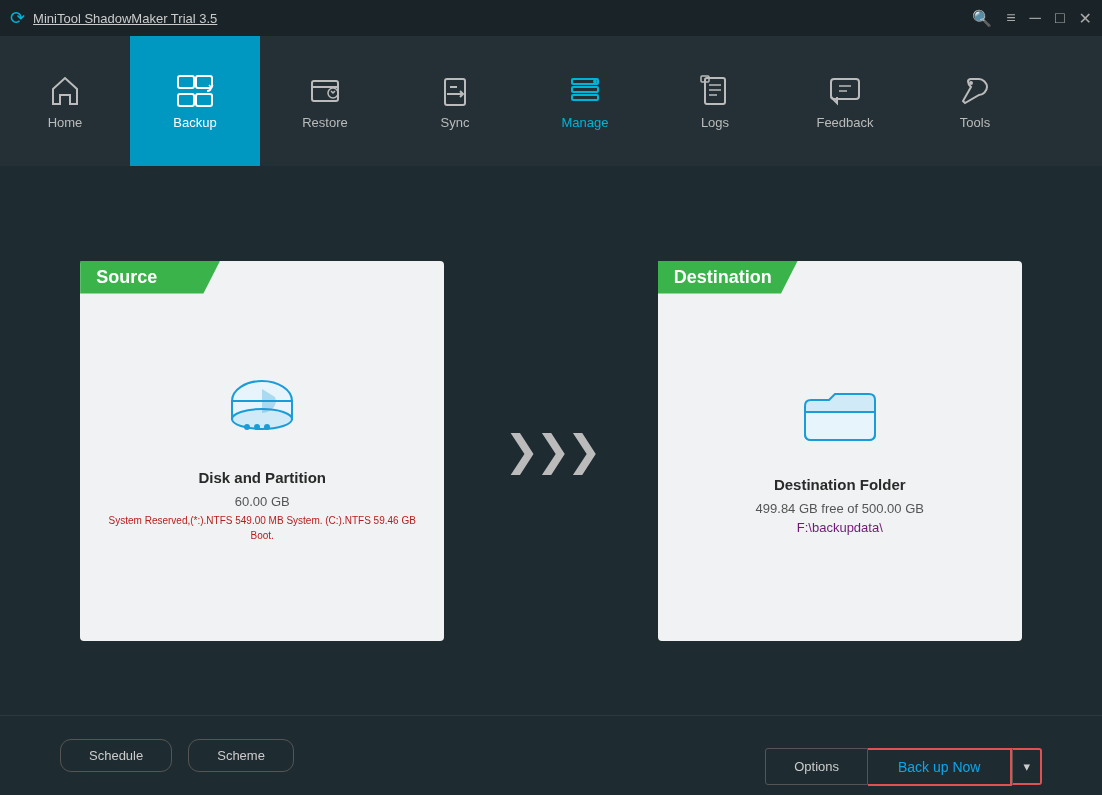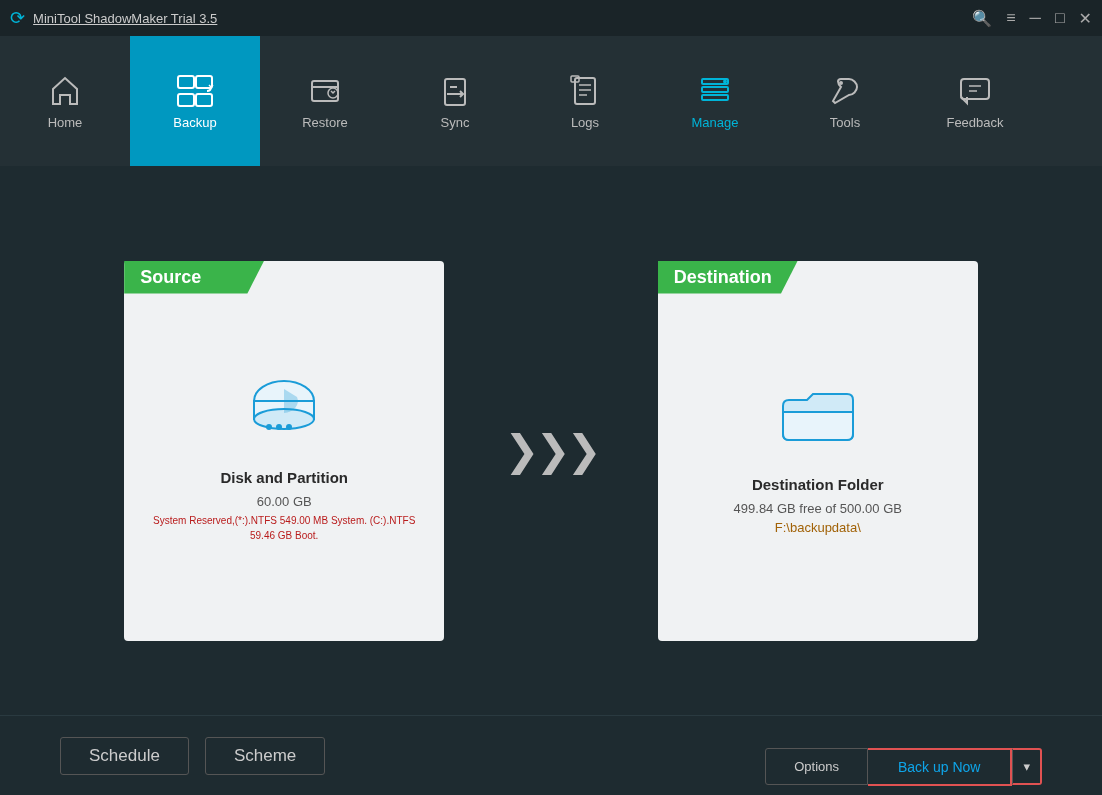--- a/index.html
+++ b/index.html
@@ -81,21 +81,21 @@
       display: flex;
       align-items: center;
       justify-content: center;
       gap: 60px;
     }
 
     
     .card {
       background: #f0f2f3;
       border-radius: 4px;
-      width: 320px;
+      width: 364px;
       height: 380px;
       display: flex;
       flex-direction: column;
       align-items: center;
       justify-content: center;
       padding: 20px;
       position: relative;
       cursor: pointer;
     }
     .card-header {
@@ -127,21 +127,21 @@
       text-align: center;
       margin-bottom: 4px;
     }
     .card-detail {
       color: #b91c1c;
       font-size: 10px;
       text-align: center;
       line-height: 1.5;
     }
     .card-link {
-      color: #a16207;
+      color: #701a75;
       font-size: 13px;
       text-align: center;
     }
 
     
     .arrow-area {
       display: flex;
       align-items: center;
       justify-content: center;
       flex-shrink: 0;
@@ -159,22 +159,22 @@
     }
     .bottom-left {
       display: flex;
       gap: 16px;
     }
     .btn-outline {
       background: transparent;
       border: 1px solid #555;
       color: #ccc;
       padding: 8px 28px;
-      font-size: 17px;
-      border-radius: 3px;
+      font-size: 13px;
+      border-radius: 11px;
       cursor: pointer;
     }
     .bottom-right {
       display: flex;
       gap: 0;
       align-items: center;
       margin-top: 22px;
     }
     .btn-options {
       background: transparent;
@@ -271,64 +271,64 @@
         <path d="M23 18 L26 21 L23 24" stroke="#bbb" stroke-width="2" fill="none"></path>
         <path d="M10 21 L26 21" stroke="#bbb" stroke-width="2"></path>
       </svg>
     </span>
     <span class="nav-label">Sync</span>
   </div>
 
   <div class="nav-item">
     <span class="nav-icon">
       <svg width="36" height="36" viewBox="0 0 36 36" fill="none">
+        <rect x="5" y="6" width="26" height="5" rx="1" stroke="#00b4d8" stroke-width="2" fill="none"></rect>
+        <rect x="5" y="14" width="26" height="5" rx="1" stroke="#00b4d8" stroke-width="2" fill="none"></rect>
+        <rect x="5" y="22" width="26" height="5" rx="1" stroke="#00b4d8" stroke-width="2" fill="none"></rect>
+        <circle cx="28" cy="8.5" r="2" fill="#00b4d8"></circle>
+      </svg>
+    </span>
+    <span class="nav-label" style="color:#00b4d8;">Manage</span>
+  </div>
+
+  <div class="nav-item">
+    <span class="nav-icon">
+      <svg width="36" height="36" viewBox="0 0 36 36" fill="none">
         <rect x="8" y="5" width="20" height="26" rx="2" stroke="#bbb" stroke-width="2" fill="none"></rect>
         <path d="M12 12 L24 12" stroke="#bbb" stroke-width="1.5"></path>
         <path d="M12 17 L24 17" stroke="#bbb" stroke-width="1.5"></path>
         <path d="M12 22 L20 22" stroke="#bbb" stroke-width="1.5"></path>
         <rect x="4" y="3" width="8" height="6" rx="1" stroke="#bbb" stroke-width="1.5" fill="none"></rect>
       </svg>
     </span>
     <span class="nav-label">Logs</span>
   </div>
 
   <div class="nav-item">
     <span class="nav-icon">
       <svg width="36" height="36" viewBox="0 0 36 36" fill="none">
-        <rect x="5" y="6" width="26" height="5" rx="1" stroke="#00b4d8" stroke-width="2" fill="none"></rect>
-        <rect x="5" y="14" width="26" height="5" rx="1" stroke="#00b4d8" stroke-width="2" fill="none"></rect>
-        <rect x="5" y="22" width="26" height="5" rx="1" stroke="#00b4d8" stroke-width="2" fill="none"></rect>
-        <circle cx="28" cy="8.5" r="2" fill="#00b4d8"></circle>
-      </svg>
-    </span>
-    <span class="nav-label" style="color:#00b4d8;">Manage</span>
-  </div>
-
-  <div class="nav-item">
-    <span class="nav-icon">
-      <svg width="36" height="36" viewBox="0 0 36 36" fill="none">
-        <path d="M22 6 C26 6 30 10 30 14 C30 18 26 22 22 22 L8 30 L6 28 L14 14 C10 10 10 6 14 6 Z" stroke="#bbb" stroke-width="2" fill="none"></path>
-        <circle cx="14" cy="10" r="2" fill="#bbb"></circle>
-      </svg>
-    </span>
-    <span class="nav-label">Tools</span>
-  </div>
-
-  <div class="nav-item">
-    <span class="nav-icon">
-      <svg width="36" height="36" viewBox="0 0 36 36" fill="none">
         <rect x="4" y="6" width="28" height="20" rx="3" stroke="#bbb" stroke-width="2" fill="none"></rect>
         <path d="M4 24 L10 30 L10 24" stroke="#bbb" stroke-width="2" fill="none"></path>
         <path d="M12 13 L24 13" stroke="#bbb" stroke-width="1.5"></path>
         <path d="M12 18 L20 18" stroke="#bbb" stroke-width="1.5"></path>
       </svg>
     </span>
     <span class="nav-label">Feedback</span>
   </div>
 
+  <div class="nav-item">
+    <span class="nav-icon">
+      <svg width="36" height="36" viewBox="0 0 36 36" fill="none">
+        <path d="M22 6 C26 6 30 10 30 14 C30 18 26 22 22 22 L8 30 L6 28 L14 14 C10 10 10 6 14 6 Z" stroke="#bbb" stroke-width="2" fill="none"></path>
+        <circle cx="14" cy="10" r="2" fill="#bbb"></circle>
+      </svg>
+    </span>
+    <span class="nav-label">Tools</span>
+  </div>
+
 </div>
 
 <div class="main">
 
   <div class="card">
     <div class="card-header">Source</div>
     <div class="card-icon">
       <svg width="90" height="80" viewBox="0 0 90 80" fill="none">
 
         <ellipse cx="45" cy="32" rx="30" ry="20" fill="#e8f4fb" stroke="#1a9cd8" stroke-width="2"></ellipse>

